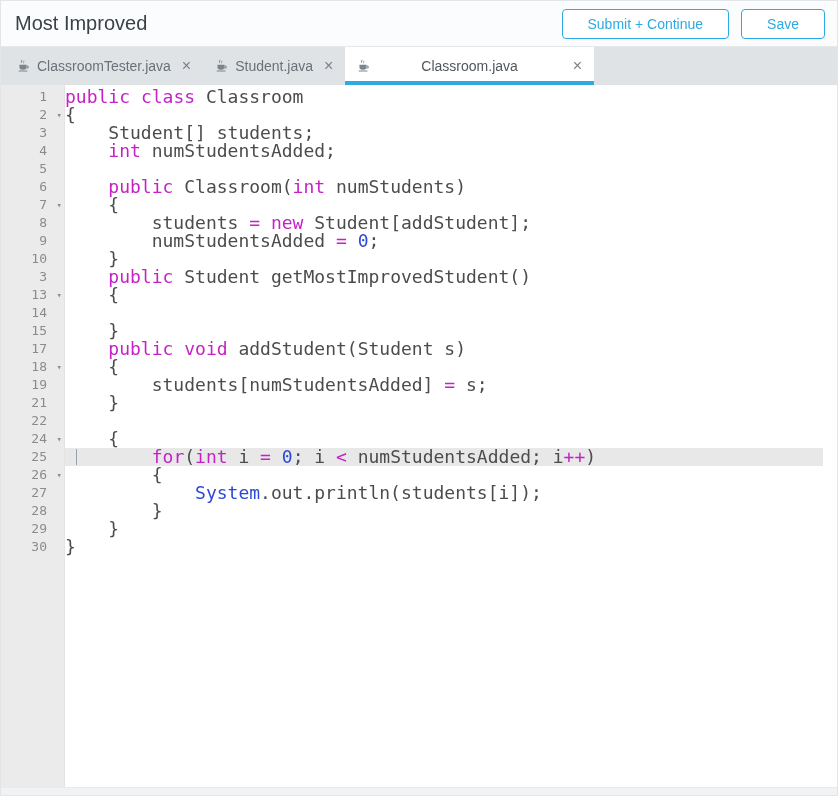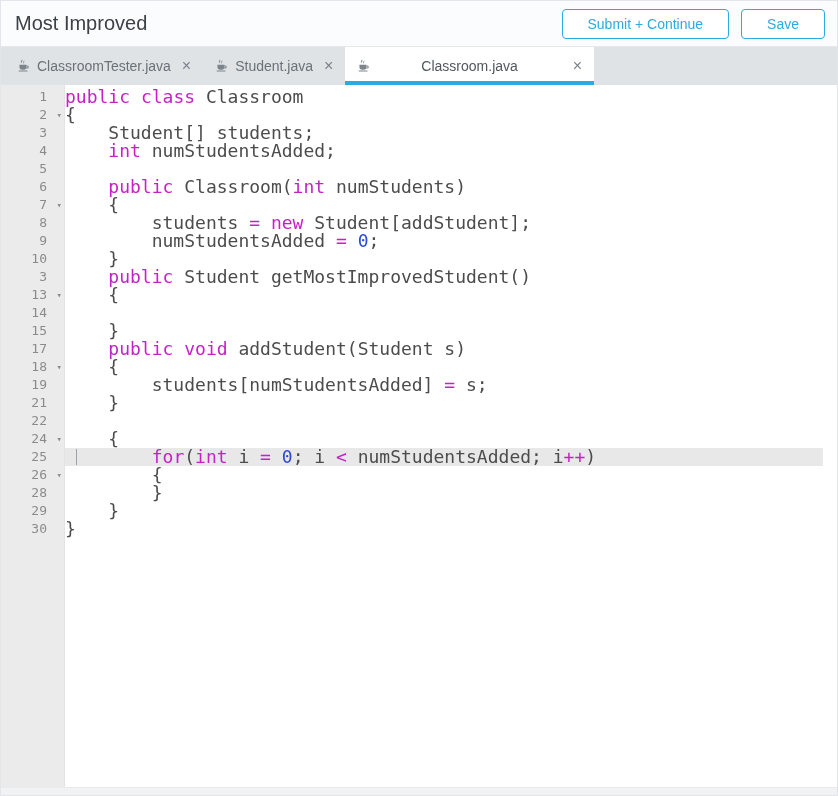--- a/index.html
+++ b/index.html
@@ -180,20 +180,24 @@
         </div>
         <div class="line active">
           <div class="num">25</div>
           <div class="src"><span>        </span><span class="tok-k">for</span><span>(</span><span class="tok-k">int</span><span> i </span><span class="tok-o">=</span><span> </span><span class="tok-n">0</span><span>; i </span><span class="tok-o">&lt;</span><span> numStudentsAdded; i</span><span class="tok-o">++</span><span>)</span><span class="caret" style="left: 1ch;"></span></div>
         </div>
         <div class="line">
           <div class="num">26<span class="fold">▾</span></div>
           <div class="src"><span>        {</span></div>
         </div>
         <div class="line">
+          <div class="num">27</div>
+          <div class="src"><span>            </span><span class="tok-b">System</span><span>.out.println(students[i]);</span></div>
+        </div>
+        <div class="line">
           <div class="num">28</div>
           <div class="src"><span>        }</span></div>
         </div>
         <div class="line">
           <div class="num">29</div>
           <div class="src"><span>    }</span></div>
         </div>
         <div class="line">
           <div class="num">30</div>
           <div class="src"><span>}</span></div>

